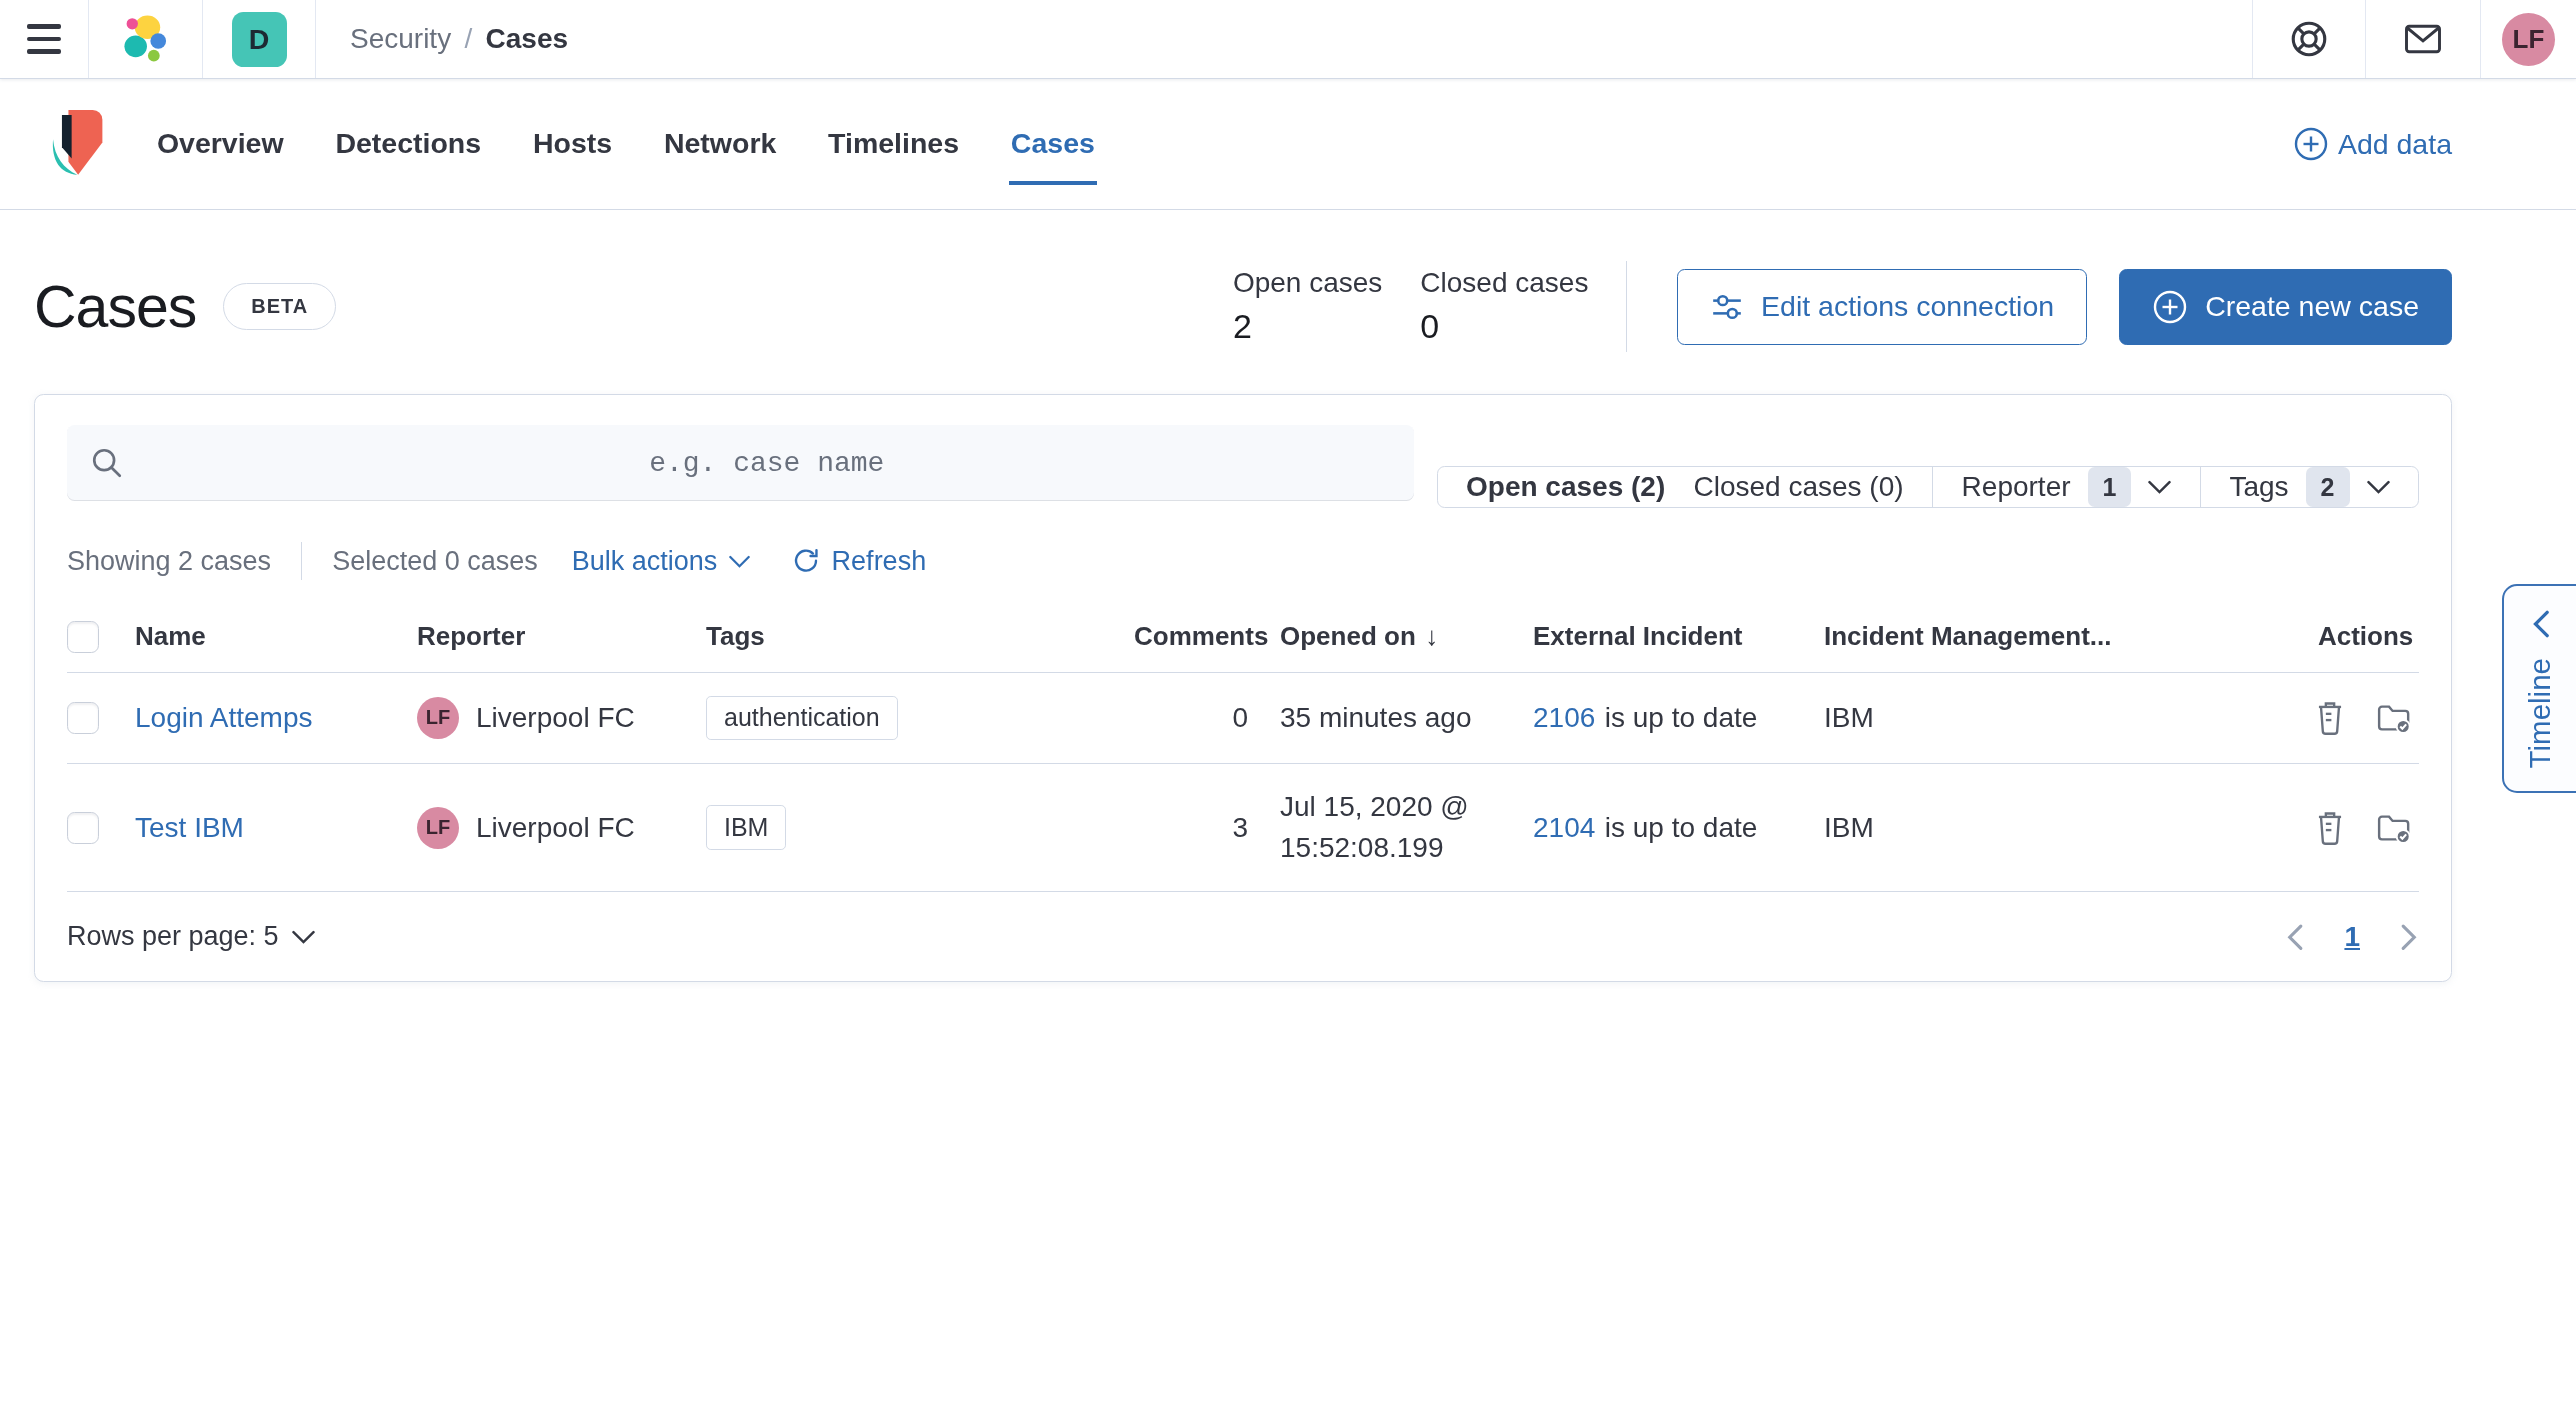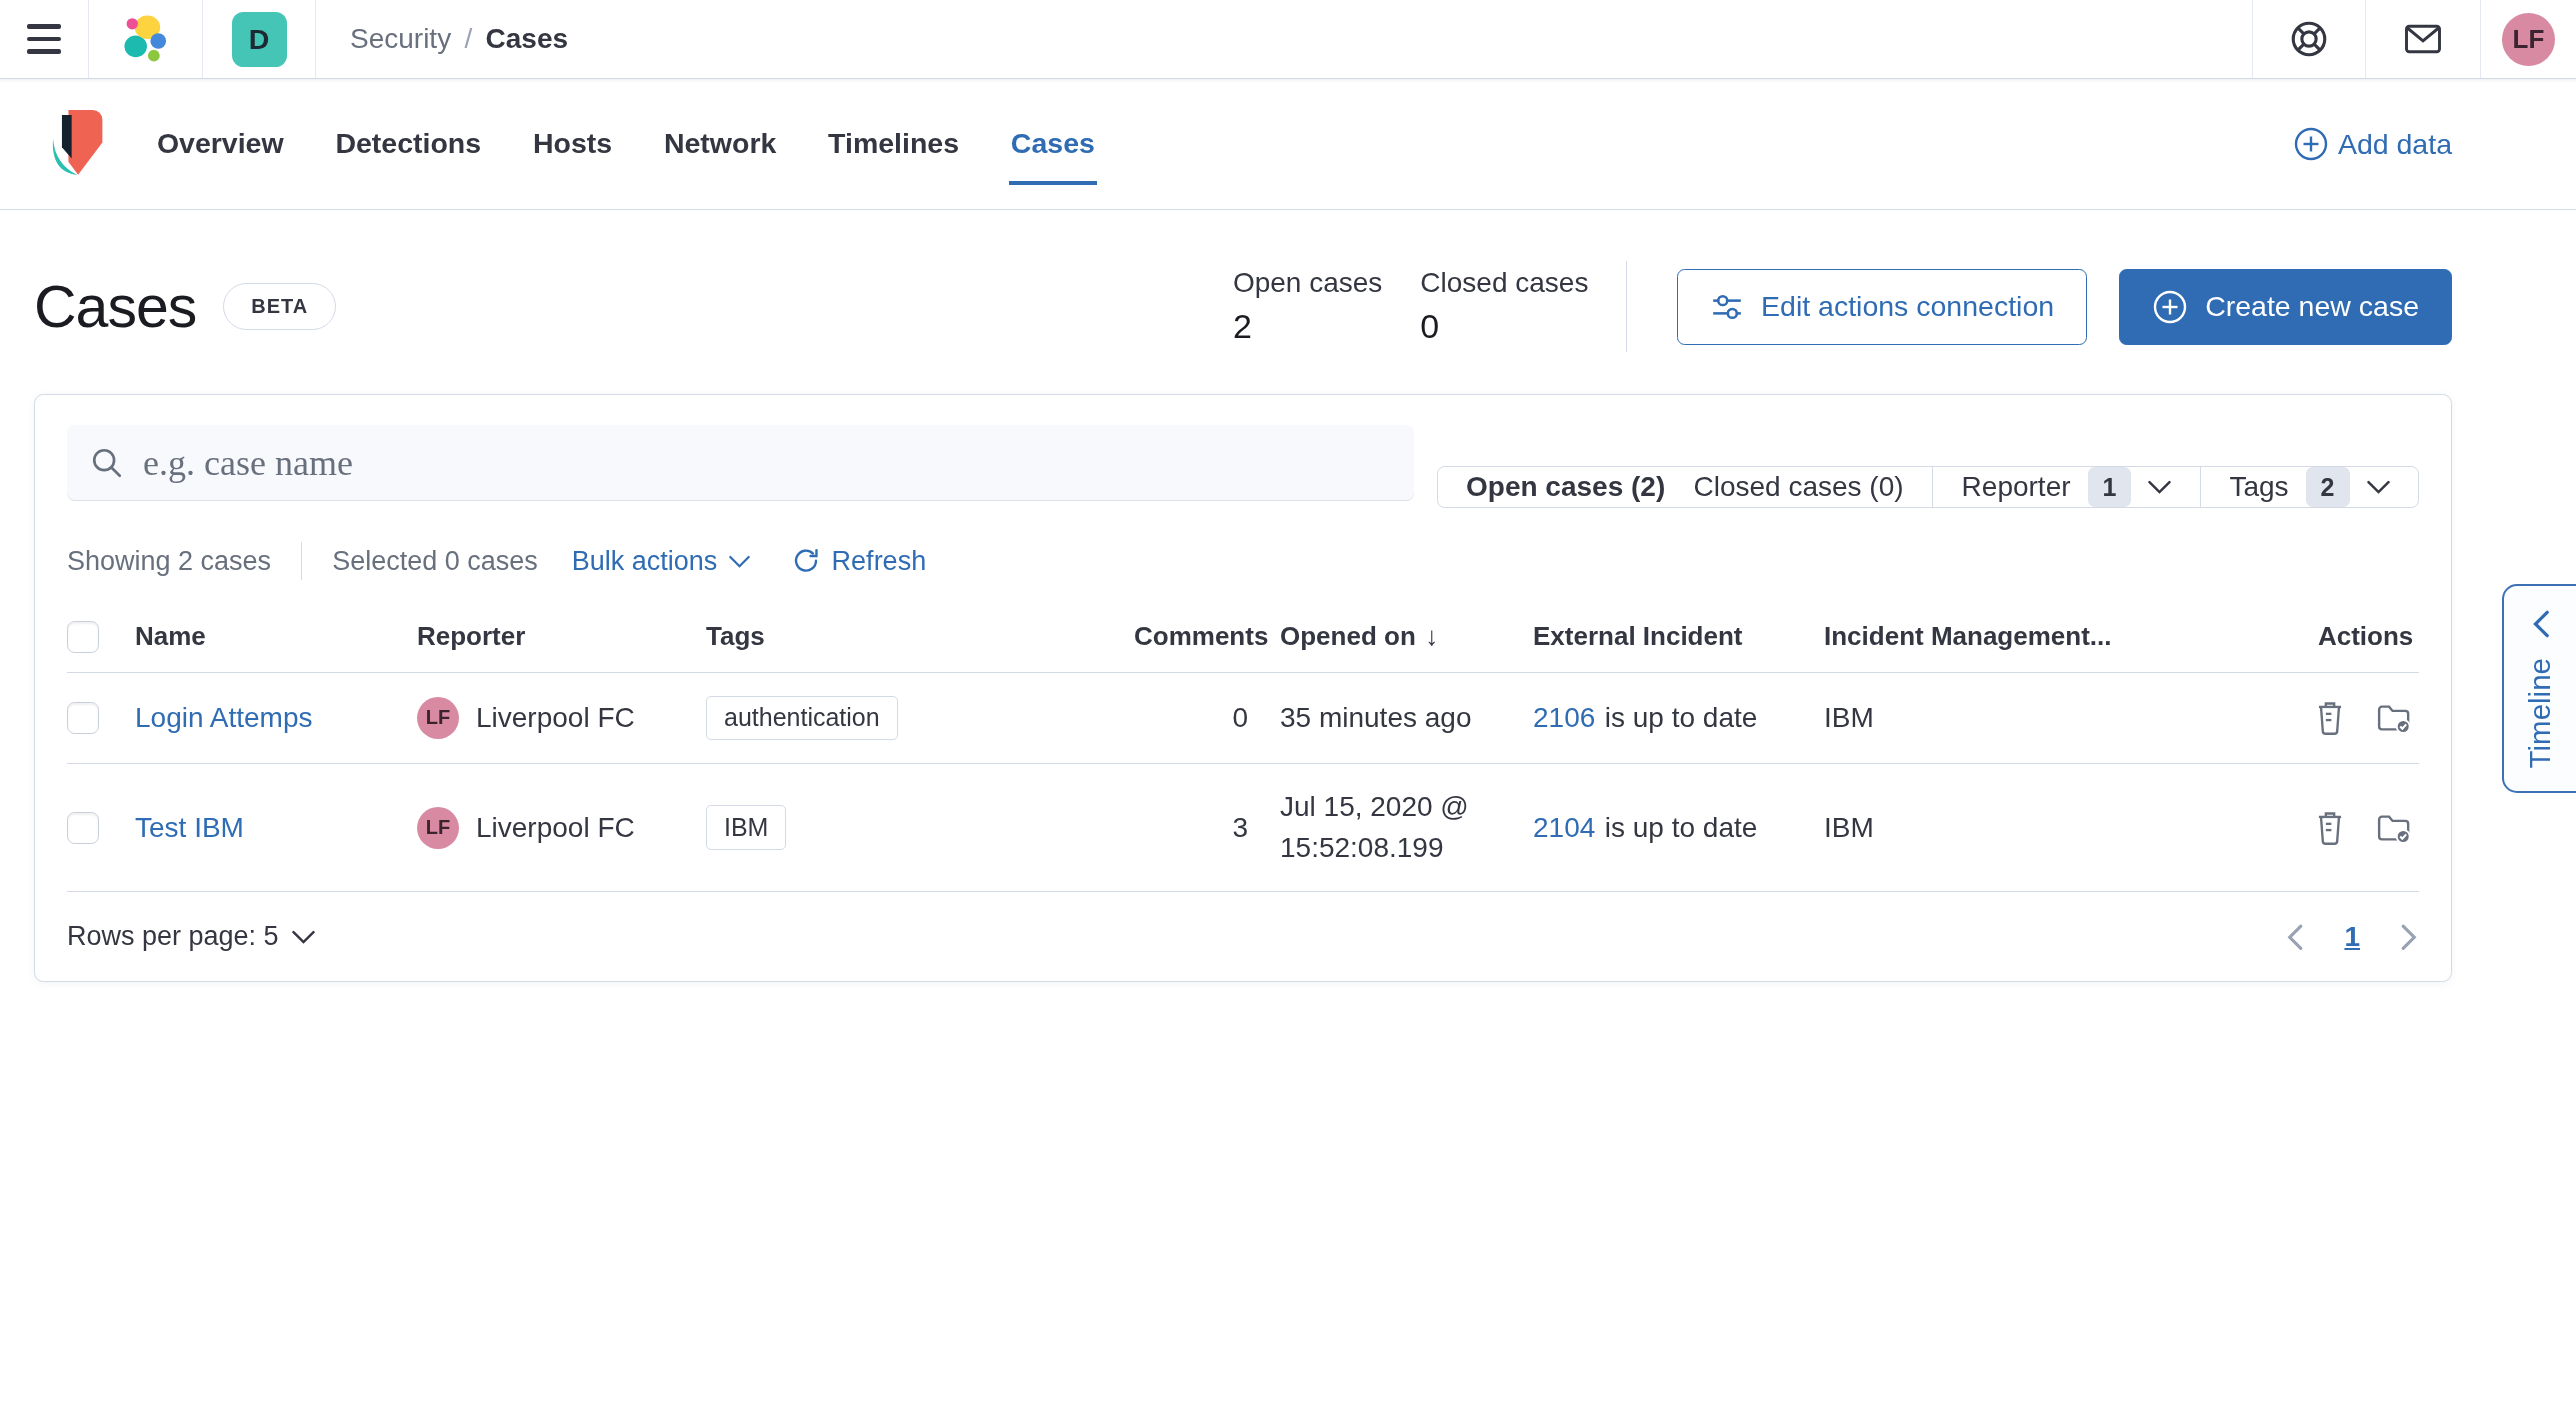--- a/index.html
+++ b/index.html
@@ -49,21 +49,21 @@
   .btn-outline { margin-left:42px; background:#fff; border:1px solid var(--primary,#2F6CB3); color:var(--primary,#2F6CB3); }
   .btn-fill { margin-left:32px; background:var(--primary,#2F6CB3); border:1px solid var(--primary,#2F6CB3); color:#fff; }
 
   
   .panel { margin:42px 124px 0 34px; border:1px solid #d3dae6; border-radius:9.5px; background:#fff;
     box-shadow:0 1.9px 7.6px rgba(152,162,179,.12); padding:30px 32px 15px; }
   .search-row { display:flex; align-items:stretch; gap:23px; }
   .search-box { flex:1; height:76px; background:#f7f9fc; border-radius:7.6px; display:flex; align-items:center;
     padding:0 23px; box-shadow:inset 0 -1px 0 rgba(105,112,125,.18); }
   .search-box input { border:none; outline:none; background:transparent; flex:1; margin-left:19px;
-    font-size:36px; color:#343741; font-family:Liberation Serif, serif; }
+    font-size:28px; color:#343741; font-family:Liberation Mono, monospace;text-align:center; }
   .search-box input::placeholder { color:#69707D; }
   .filter-group { display:flex; align-items:center; border:1px solid #d3dae6; border-radius:7.6px;
     overflow:hidden; background:#fff;margin-top:41px; }
   .fg-item { display:flex; align-items:center; gap:17px; padding:0 28.5px; font-size:28px; color:#343741;
     background:none; border:none; cursor:pointer; font-family:inherit; }
   .fg-item.bold { font-weight:700; padding-right:13.3px; }
   .fg-item.plain { padding-left:15px; }
   .fg-item.bordered { border-left:1px solid #d3dae6; }
   .count-badge { background:var(--badge_bg,#E0E5EE); border-radius:6.7px; padding:5.7px 15px;
     font-size:25px; font-weight:600; color:#343741; }

